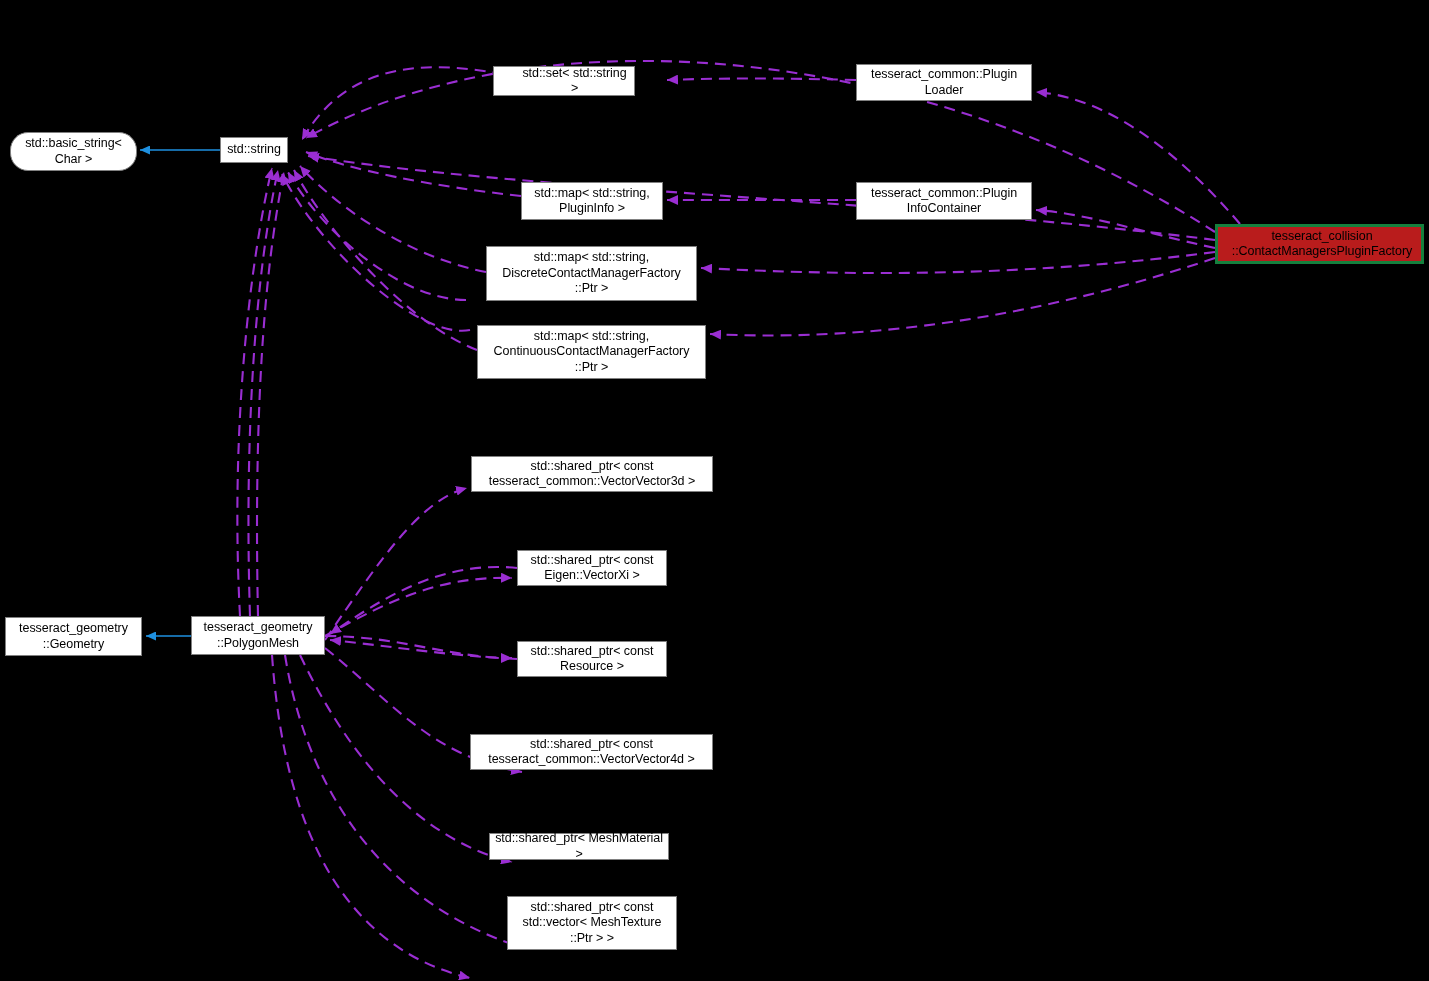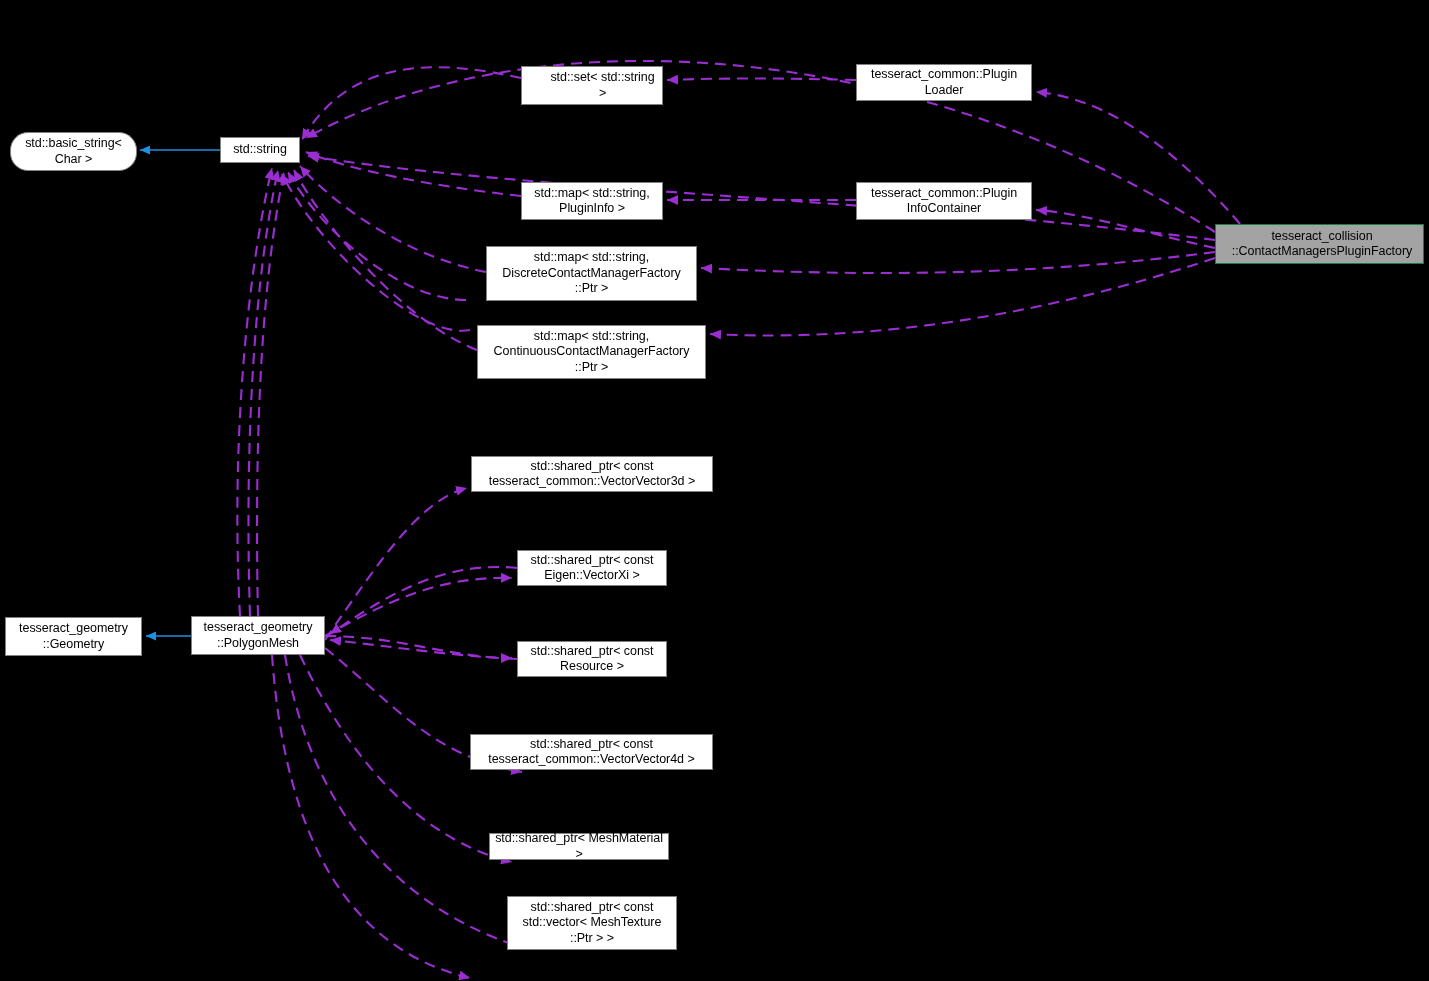--- a/index.html
+++ b/index.html
@@ -33,22 +33,22 @@
     line-height: 15.5px;
     text-align: center;
     display: flex;
     align-items: center;
     justify-content: center;
     white-space: pre-line;
     padding: 1px 3px;
     letter-spacing: -0.05px;
   }
   .node.highlight {
-    background: #a3a3a3;
-    border: 1px solid #15803d;
+    background: #b91c1c;
+    border: 3px solid #15803d;
     padding-left: 8px;
   }
   .node span {
     display: block;
     width: 100%;
   }
 </style>
 </head>
 <body>
 
@@ -105,25 +105,25 @@
       <path d="M517,568 C440,560 380,600 330,634" marker-end="url(#arrowPurple)"></path>
       <path d="M517,659 C450,656 390,646 330,640" marker-end="url(#arrowPurple)"></path>
     </g>
   </svg>
 
   <div class="node" style="left:10px; top:132px; width:127px; height:39px;border-radius:18px;">
     <span>std::basic_string&lt;
 Char &gt;</span>
   </div>
 
-  <div class="node" style="left:220px; top:137px; width:80px; height:26px;">
+  <div class="node" style="left:220px; top:137px; width:68px; height:26px;">
     <span>std::string</span>
   </div>
 
-  <div class="node" style="left:521px; top:66px; width:142px; height:39px;padding-left:24px;">
+  <div class="node" style="left:493px; top:66px; width:142px; height:30px;padding-left:24px;">
     <span>std::set&lt; std::string &gt;</span>
   </div>
 
   <div class="node" style="left:856px; top:64px; width:176px; height:37px;">
     <span>tesseract_common::Plugin
 Loader</span>
   </div>
 
   <div class="node" style="left:521px; top:182px; width:142px; height:38px;">
     <span>std::map&lt; std::string,

